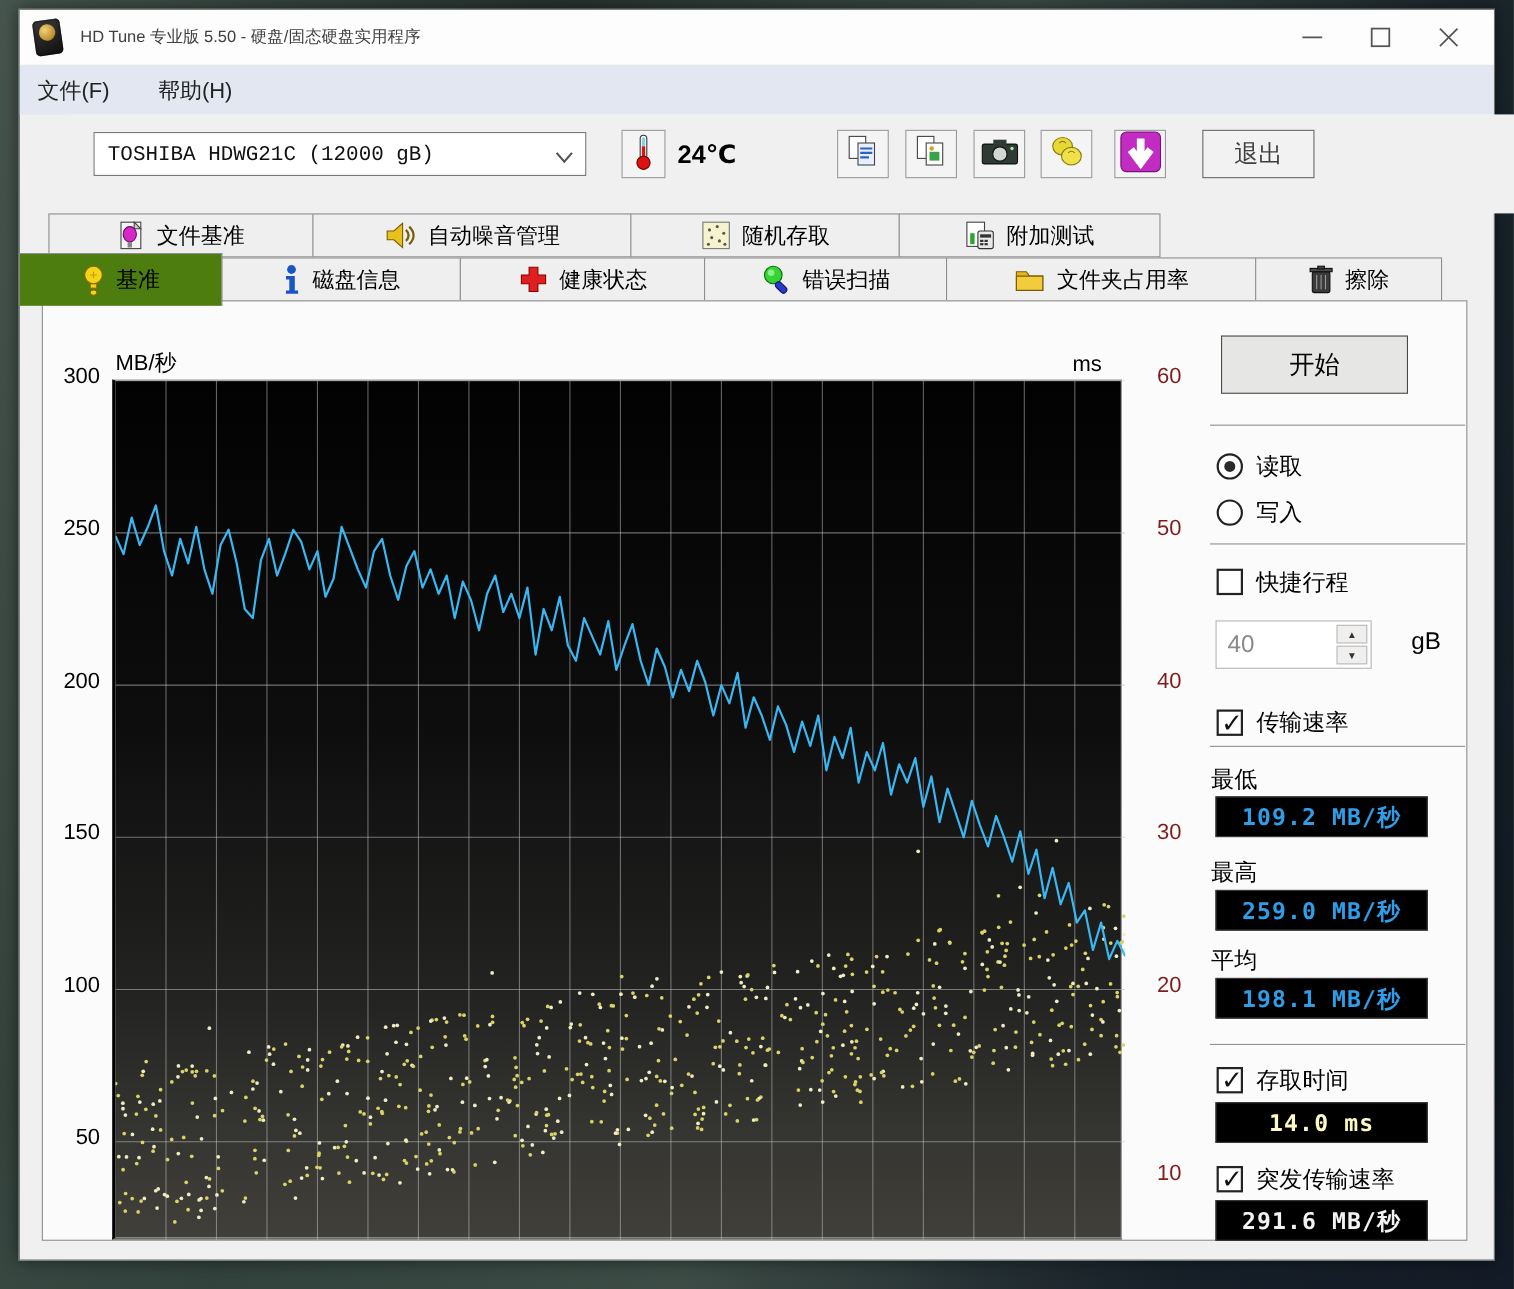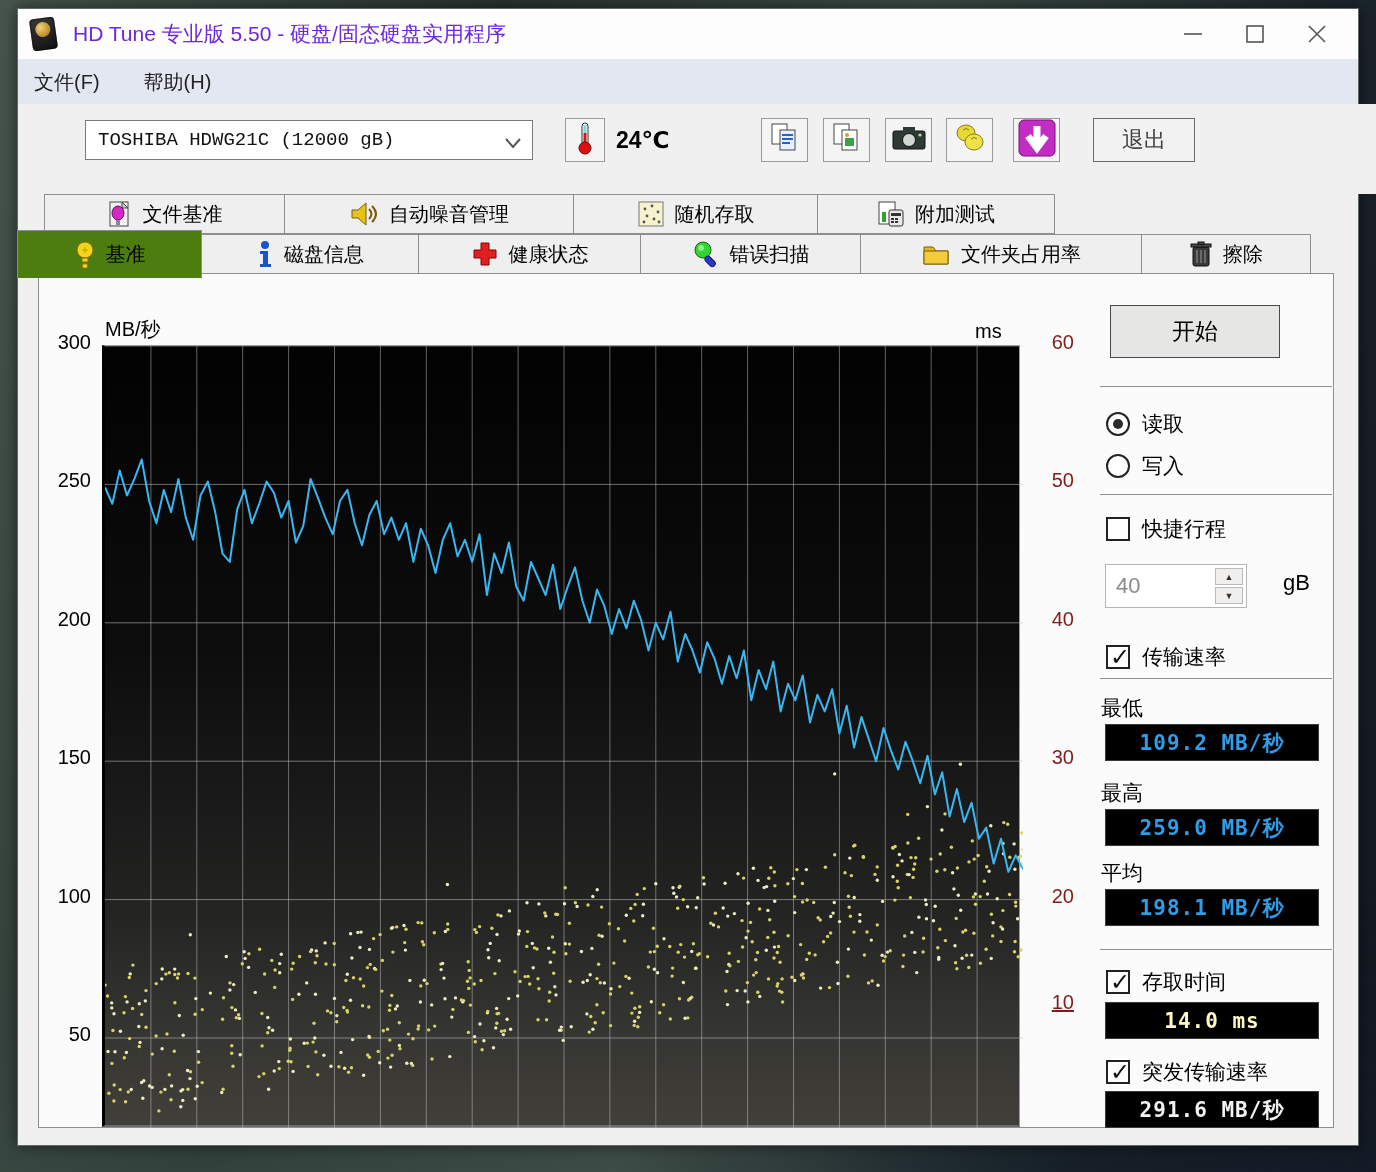--- a/index.html
+++ b/index.html
@@ -14,21 +14,21 @@
   .window { position:absolute; left:17px; top:8px; width:1342px; height:1138px;
     background:#f0f0f0; border:1px solid #5f6a66; box-shadow:0 0 14px rgba(0,0,0,.55); }
 
   
   .titlebar { position:absolute; left:0; top:0; width:100%; height:50px; background:#fdfdfd; }
   .app-icon { position:absolute; left:13px; top:9px; width:25px; height:32px;
     background:linear-gradient(160deg,#3a3a3a,#101010); border-radius:4px; transform:rotate(-8deg);
     box-shadow:inset 0 0 3px #000; }
   .app-icon::after { content:""; position:absolute; left:5px; top:4px; width:15px; height:15px;
     border-radius:50%; background:radial-gradient(circle at 35% 35%, #f2d27a, #b98a2a 70%, #6b4c12); }
-  .title-text { position:absolute; left:55px; top:0; line-height:50px; font-size:21px; color:#6d28d9; }
+  .title-text { position:absolute; left:55px; top:0; line-height:50px; font-size:15px; color:#404040; }
   .win-controls { position:absolute; right:10px; top:0; height:50px; display:flex; }
   .win-btn { width:62px; height:50px; display:flex; align-items:center; justify-content:center;
     color:#555; font-size:20px; }
   .win-btn svg { display:block; }
 
   
   .menubar { position:absolute; left:0; top:50px; width:100%; height:45px; background:#e2e7f1;
     border-top:1px solid #e6e6e6; display:flex; align-items:center; padding-left:16px; gap:44px;
     font-size:20px; color:#222; }
 
@@ -80,21 +80,21 @@
   .cbox { width:24px; height:24px; border:2px solid #222; background:#fff; position:relative; }
   .cbox.checked::after { content:"\2713"; position:absolute; left:2px; top:-4px; font-size:24px; color:#111; }
   .spin { position:absolute; left:1066px; top:290px; width:142px; height:44px; background:#fff;
     border:1px solid #b5b5b5; font-size:22px; color:#8a8a8a; }
   .spin .val { position:absolute; left:10px; top:8px; }
   .spin .btns { position:absolute; right:3px; top:3px; width:28px; height:36px; display:flex; flex-direction:column; gap:2px; }
   .spin .sbtn { flex:1; background:#f0efee; border:1px solid #b9b9b9; display:flex; align-items:center;
     justify-content:center; font-size:9px; color:#333; }
   .unit-label { position:absolute; left:1244px; top:296px; font-size:22px; color:#000; }
   .rp-label { position:absolute; left:1062px; font-size:21px; color:#000; }
-  .lcd { position:absolute; left:1066px; width:214px; height:37px; background:#000; border:1px solid #3a3a3a;
+  .lcd { position:absolute; left:1066px; width:193px; height:37px; background:#000; border:1px solid #3a3a3a;
     font-family:"DejaVu Sans Mono","Liberation Mono",monospace; font-weight:bold; font-size:21px;
     display:flex; align-items:center; justify-content:center; letter-spacing:1px; }
   .lcd.blue { color:#2f9de8; } .lcd.yellow { color:#fef9c3; } .lcd.white { color:#f2f2f2; }
 </style>
 </head>
 <body>
 
 <div class="window">
 
   <div class="titlebar">
@@ -312,21 +312,21 @@
         <div class="tickL" style="top: 472.2px;">150</div>
         <div class="tickL" style="top: 610.6px;">100</div>
         <div class="tickL" style="top: 749px;">50</div>
       </div>
     <div id="ticksR">
         <div class="tickR" style="top: 57px;">60</div>
         <div class="tickR" style="top: 195.4px;">50</div>
         <div class="tickR" style="top: 333.8px;">40</div>
         <div class="tickR" style="top: 472.2px;">30</div>
         <div class="tickR" style="top: 610.6px;">20</div>
-        <div class="tickR" style="top: 717px; text-decoration: underline;">10</div>
+        <div class="tickR" style="top: 782px;">10</div>
       </div>
 
     <div class="plot" id="plot">
         <svg width="918" height="782" viewBox="0 0 918 782">
           <line x1="45.9" y1="0" x2="45.9" y2="782" stroke="rgba(195,195,195,0.5)" stroke-width="1"></line>
           <line x1="91.8" y1="0" x2="91.8" y2="782" stroke="rgba(195,195,195,0.5)" stroke-width="1"></line>
           <line x1="137.7" y1="0" x2="137.7" y2="782" stroke="rgba(195,195,195,0.5)" stroke-width="1"></line>
           <line x1="183.6" y1="0" x2="183.6" y2="782" stroke="rgba(195,195,195,0.5)" stroke-width="1"></line>
           <line x1="229.5" y1="0" x2="229.5" y2="782" stroke="rgba(195,195,195,0.5)" stroke-width="1"></line>
           <line x1="275.4" y1="0" x2="275.4" y2="782" stroke="rgba(195,195,195,0.5)" stroke-width="1"></line>

